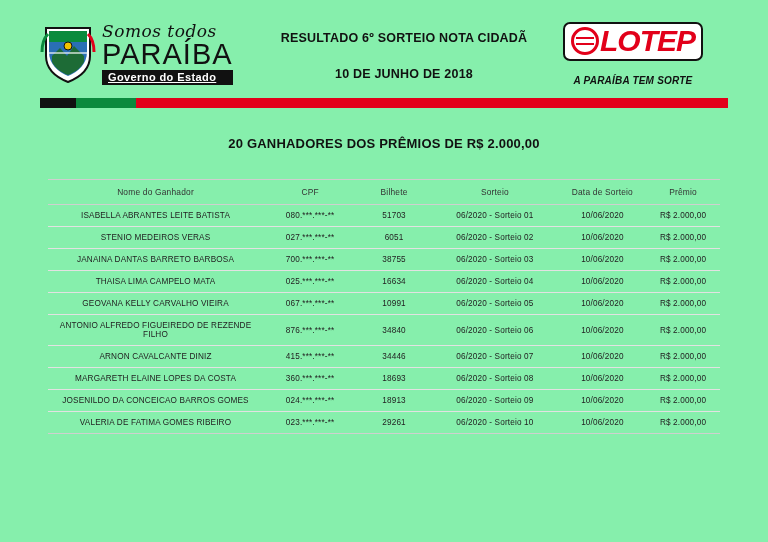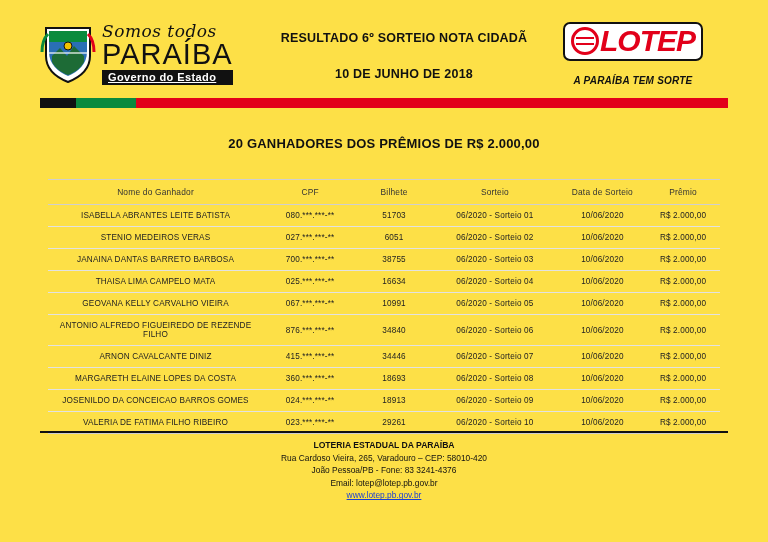--- a/index.html
+++ b/index.html
@@ -6,21 +6,21 @@
   html, body {
     margin: 0; padding: 0;
     width: 768px; height: 542px;
     background: #ffffff;
     font-family: "Liberation Sans", sans-serif;
     color: #111;
   }
   .page {
     position: relative;
     width: 768px; height: 542px;
-    background: #fde047;
+    background: #86efac;
     overflow: hidden;
   }
 
   
   .header {
     display: flex;
     align-items: center;
     padding: 18px 40px 4px 40px;
     height: 94px;
   }
@@ -343,32 +343,25 @@
         </tr>
         <tr>
           <td>JOSENILDO DA CONCEICAO BARROS GOMES</td>
           <td>024.***.***-**</td>
           <td>18913</td>
           <td>06/2020 - Sorteio 09</td>
           <td>10/06/2020</td>
           <td>R$ 2.000,00</td>
         </tr>
         <tr>
-          <td>VALERIA DE FATIMA FILHO RIBEIRO</td>
+          <td>VALERIA DE FATIMA GOMES RIBEIRO</td>
           <td>023.***.***-**</td>
           <td>29261</td>
           <td>06/2020 - Sorteio 10</td>
           <td>10/06/2020</td>
           <td>R$ 2.000,00</td>
         </tr>
       </tbody>
     </table>
   </div>
 
-  <div class="footer">
-    <div class="f-bold">LOTERIA ESTADUAL DA PARAÍBA</div>
-    <div>Rua Cardoso Vieira, 265, Varadouro – CEP: 58010-420</div>
-    <div>João Pessoa/PB - Fone: 83 3241-4376</div>
-    <div>Email: lotep@lotep.pb.gov.br</div>
-    <div><a href="#">www.lotep.pb.gov.br</a></div>
-  </div>
 
 </div>
 
 </body></html>

